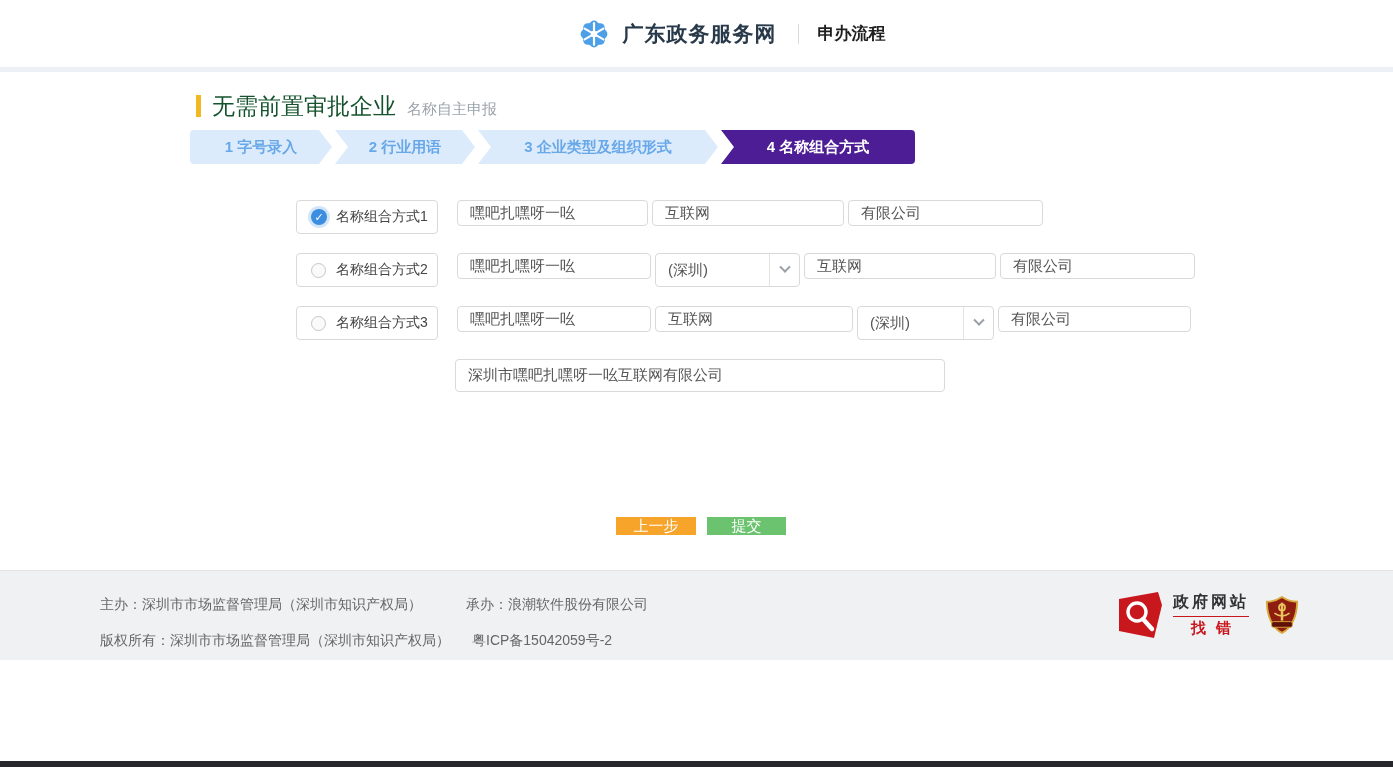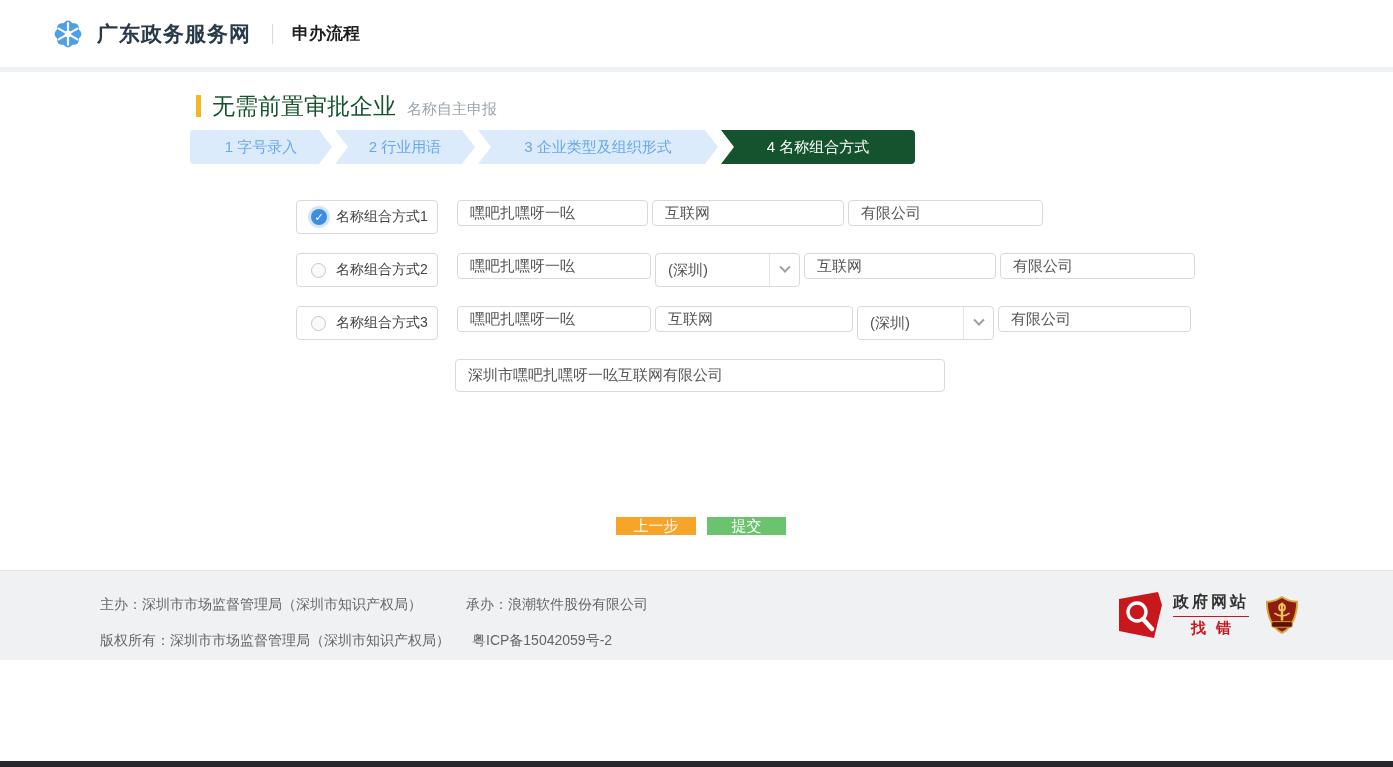--- a/index.html
+++ b/index.html
@@ -1,45 +1,45 @@
 <!DOCTYPE html>
 <html><head>
 <meta charset="utf-8">
 <style>
   * { margin:0; padding:0; box-sizing:border-box; }
   html,body { width:1393px; height:767px; overflow:hidden; background:#fff;
     font-family:"Liberation Sans","DejaVu Sans",sans-serif; }
 
   
-  .header { height:67px; display:flex; align-items:center; padding-left:50px; background:#fff; }
+  .header { height:67px; display:flex; align-items:center; padding-left:68px; background:#fff;justify-content:center; }
   .logo-wrap { display:flex; align-items:center; cursor:pointer; }
   .brand { font-size:21px; font-weight:700; color:#28394a; margin-left:11px; letter-spacing:1px; }
   .header-sep { width:1px; height:20px; background:#d7dade; margin:0 19px 0 21px; }
   .nav-title { font-size:17px; font-weight:700; color:#1f1f1f; }
   .header-divider { height:5px; background:#edf0f4; }
 
   
   .main { height:498px; background:#fff; overflow:hidden; }
   .main-inner { margin-left:190px; width:1010px; padding-top:19px; }
 
   .page-title-row { display:flex; align-items:center; height:30px; margin-left:6px; }
   .title-marker { width:5px; height:22px; background:#f2b824; margin-right:11px; }
   .page-title { font-size:23px; color:#14532d; margin-right:11px; }
   .page-subtitle { font-size:15px; color:#9aa3ab; padding-top:7px; }
 
   .tabs { display:flex; margin-top:9px; height:34px; }
   .tab { display:flex; align-items:center; justify-content:center; font-size:15px;
-    font-weight:400; color:#68a8e8; background:#dcebfb; margin-right:3px; cursor:pointer; }
+    font-weight:700; color:#68a8e8; background:#dcebfb; margin-right:3px; cursor:pointer; }
   .tab-1 { width:142px; border-radius:4px 0 0 4px;
     clip-path:polygon(0 0, calc(100% - 13px) 0, 100% 50%, calc(100% - 13px) 100%, 0 100%); }
   .tab-2 { width:140px;
     clip-path:polygon(0 0, calc(100% - 13px) 0, 100% 50%, calc(100% - 13px) 100%, 0 100%, 13px 50%); }
   .tab-3 { width:240px;
     clip-path:polygon(0 0, calc(100% - 13px) 0, 100% 50%, calc(100% - 13px) 100%, 0 100%, 13px 50%); }
-  .tab-4 { width:194px; background:#14532d; color:#fff; margin-right:0; border-radius:0 4px 4px 0;
+  .tab-4 { width:194px; background:#4c1d95; color:#fff; margin-right:0; border-radius:0 4px 4px 0;
     clip-path:polygon(0 0, 100% 0, 100% 100%, 0 100%, 13px 50%); }
 
   .form-area { margin-left:106px; margin-top:36px; }
   .form-row { display:flex; margin-bottom:19px; height:34px; }
 
   .opt-box { width:142px; height:34px; border:1px solid #d9d9d9; border-radius:4px;
     display:flex; align-items:center; padding-left:11px; margin-right:19px; background:#fff; cursor:pointer; }
   .check { width:16px; height:16px; border-radius:50%; background:#3d8ee0; color:#fff;
     font-size:11px; line-height:16px; text-align:center; box-shadow:0 0 0 3px #d3e5f8;
     margin:0 9px 0 3px; flex-shrink:0; }

